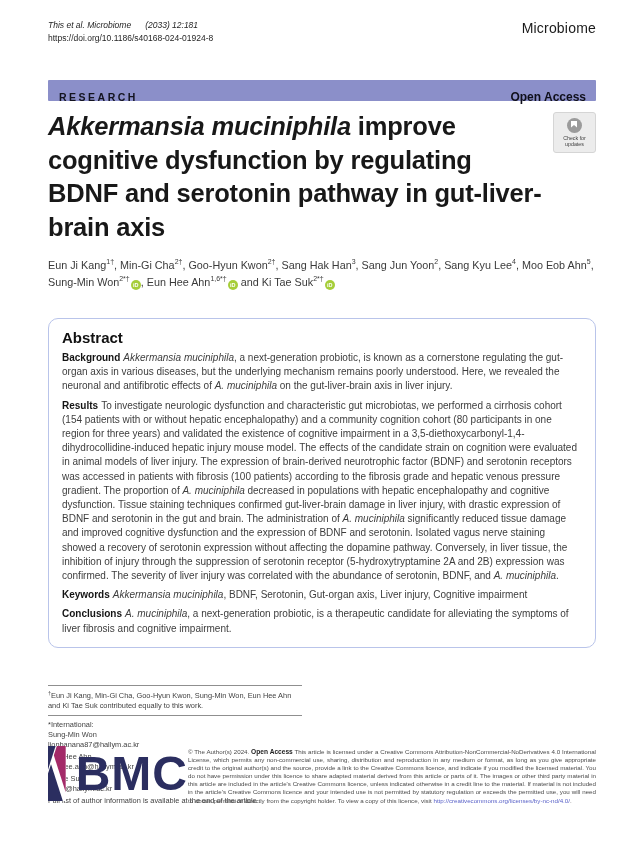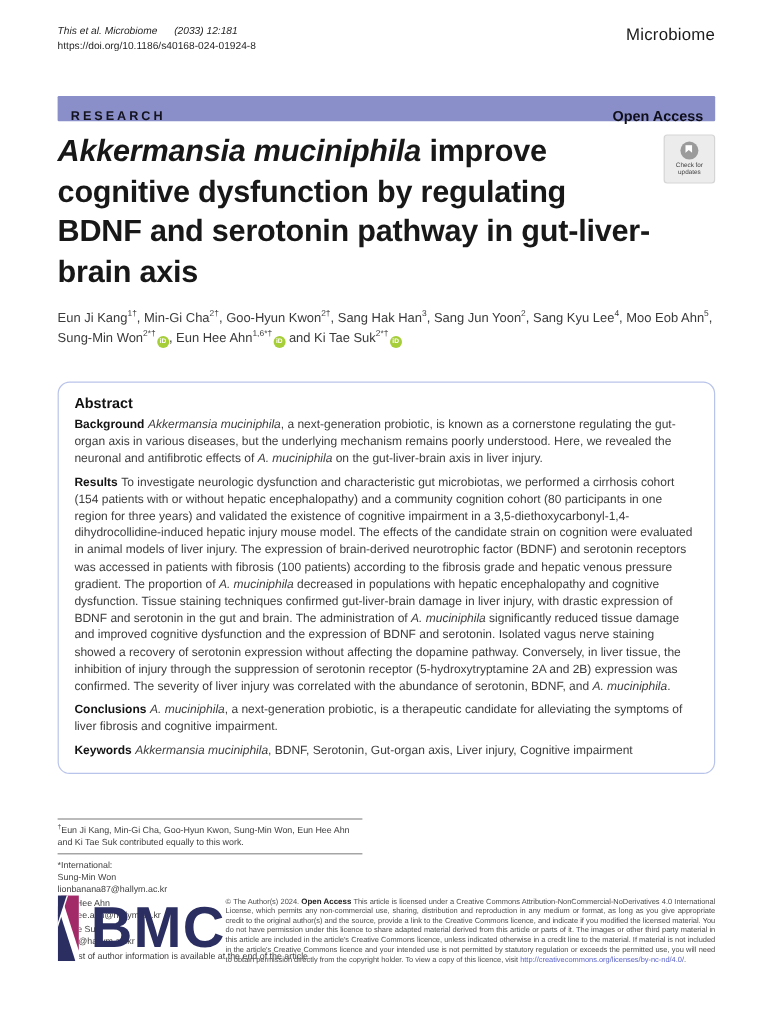--- a/index.html
+++ b/index.html
@@ -68,21 +68,21 @@
     cursor:pointer;
   }
 
   
   .abs-box {
     margin-top:27px;
     border:1.6px solid #b9c4ea;
     border-radius:10px;
     padding:10px 13px 11px 13px;
   }
-  .abs-box h2 { font-size:12px; color:#111111; margin-bottom:5px; }
+  .abs-box h2 { font-size:15px; color:#111111; margin-bottom:5px; }
   .abs-p { font-size:10px; line-height:14.2px; color:#3d3d3d; margin-bottom:5px; }
   .abs-p:last-child { margin-bottom:0; }
   .abs-p b.lead { color:#141414; padding-right:3px; }
   .abs-p .it { font-style:italic; }
 
   
   .foot { margin-top:37px; width:254px; font-size:7.4px; line-height:9.6px; color:#3f3f3f; }
   .hairline { border-top:0.8px solid #8f8f8f; }
   .equal-note { padding:3.5px 0 4px 0; }
   .equal-note sup { font-size:5.5px; vertical-align:super; }
@@ -136,22 +136,22 @@
   </div>
 
   <div class="authors">
     <span><span>Eun Ji Kang</span><sup>1†</sup><span>, </span></span><span><span>Min-Gi Cha</span><sup>2†</sup><span>, </span></span><span><span>Goo-Hyun Kwon</span><sup>2†</sup><span>, </span></span><span><span>Sang Hak Han</span><sup>3</sup><span>, </span></span><span><span>Sang Jun Yoon</span><sup>2</sup><span>, </span></span><span><span>Sang Kyu Lee</span><sup>4</sup><span>, </span></span><span><span>Moo Eob Ahn</span><sup>5</sup><span>, </span></span><span><span>Sung-Min Won</span><sup>2*†</sup><span class="orcid">iD</span><span>, </span></span><span><span>Eun Hee Ahn</span><sup>1,6*†</sup><span class="orcid">iD</span><span> and </span></span><span><span>Ki Tae Suk</span><sup>2*†</sup><span class="orcid">iD</span></span>
   </div>
 
   <div class="abs-box">
     <h2>Abstract</h2>
     <p class="abs-p"><b class="lead">Background</b><span class="it">Akkermansia muciniphila</span><span>, a next-generation probiotic, is known as a cornerstone regulating the gut-organ axis in various diseases, but the underlying mechanism remains poorly understood. Here, we revealed the neuronal and antifibrotic effects of </span><span class="it">A. muciniphila</span><span> on the gut-liver-brain axis in liver injury.</span></p>
     <p class="abs-p"><b class="lead">Results</b><span>To investigate neurologic dysfunction and characteristic gut microbiotas, we performed a cirrhosis cohort (154 patients with or without hepatic encephalopathy) and a community cognition cohort (80 participants in one region for three years) and validated the existence of cognitive impairment in a 3,5-diethoxycarbonyl-1,4-dihydrocollidine-induced hepatic injury mouse model. The effects of the candidate strain on cognition were evaluated in animal models of liver injury. The expression of brain-derived neurotrophic factor (BDNF) and serotonin receptors was accessed in patients with fibrosis (100 patients) according to the fibrosis grade and hepatic venous pressure gradient. The proportion of </span><span class="it">A. muciniphila</span><span> decreased in populations with hepatic encephalopathy and cognitive dysfunction. Tissue staining techniques confirmed gut-liver-brain damage in liver injury, with drastic expression of BDNF and serotonin in the gut and brain. The administration of </span><span class="it">A. muciniphila</span><span> significantly reduced tissue damage and improved cognitive dysfunction and the expression of BDNF and serotonin. Isolated vagus nerve staining showed a recovery of serotonin expression without affecting the dopamine pathway. Conversely, in liver tissue, the inhibition of injury through the suppression of serotonin receptor (5-hydroxytryptamine 2A and 2B) expression was confirmed. The severity of liver injury was correlated with the abundance of serotonin, BDNF, and </span><span class="it">A. muciniphila</span><span>.</span></p>
+    <p class="abs-p"><b class="lead">Keywords</b><span class="it">Akkermansia muciniphila</span><span>, BDNF, Serotonin, Gut-organ axis, Liver injury, Cognitive impairment</span></p>
     <p class="abs-p"><b class="lead">Conclusions</b><span class="it">A. muciniphila</span><span>, a next-generation probiotic, is a therapeutic candidate for alleviating the symptoms of liver fibrosis and cognitive impairment.</span></p>
-    <p class="abs-p"><b class="lead">Keywords</b><span class="it">Akkermansia muciniphila</span><span>, BDNF, Serotonin, Gut-organ axis, Liver injury, Cognitive impairment</span></p>
   </div>
 
   <div class="foot">
     <div class="hairline"></div>
     <div class="equal-note"><sup>†</sup><span>Eun Ji Kang, Min-Gi Cha, Goo-Hyun Kwon, Sung-Min Won, Eun Hee Ahn and Ki Tae Suk contributed equally to this work.</span></div>
     <div class="hairline"></div>
     <div class="corr">
       <div>*International:</div>
       <div>Sung-Min Won</div>
       <div>lionbanana87@hallym.ac.kr</div>

